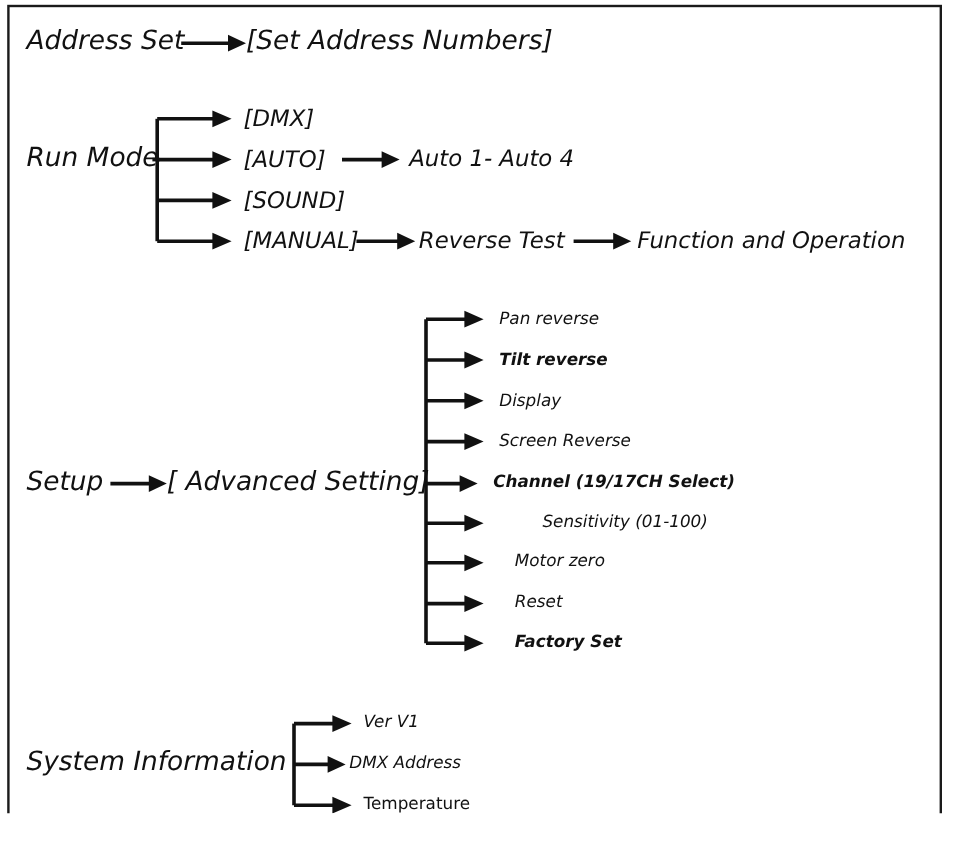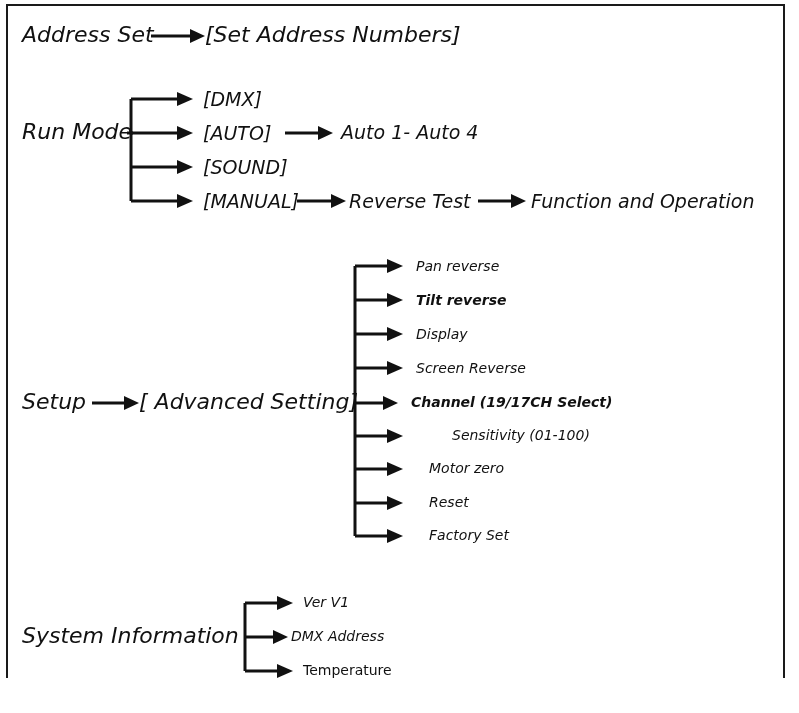--- a/index.html
+++ b/index.html
@@ -167,19 +167,19 @@
   <div class="lbl s22" style="left:139px; top:391px;">[ Advanced Setting]</div>
 
   <div class="lbl s18" style="left:416px; top:259px;">Pan reverse</div>
   <div class="lbl s18" style="left:416px; top:293px;font-weight:bold;">Tilt reverse</div>
   <div class="lbl s18" style="left:416px; top:327px;">Display</div>
   <div class="lbl s18" style="left:416px; top:361px;">Screen Reverse</div>
   <div class="lbl s18" style="left:411px; top:395px;font-weight:bold;">Channel (19/17CH Select)</div>
   <div class="lbl s18" style="left:440px; top:428px;margin-left:12px;">Sensitivity (01-100)</div>
   <div class="lbl s18" style="left:429px; top:461px;">Motor zero</div>
   <div class="lbl s18" style="left:429px; top:495px;">Reset</div>
-  <div class="lbl s18" style="left:429px; top:528px;">Factory Set</div>
+  <div class="lbl s18" style="left:429px; top:528px;font-weight:bold;">Factory Set</div>
 
   <div class="lbl s22" style="left:22px; top:625px;">System Information</div>
   <div class="lbl s18" style="left:303px; top:595px;">Ver V1</div>
   <div class="lbl s18" style="left:291px; top:629px;">DMX Address</div>
   <div class="lbl s18 roman" style="left:303px; top:663px;">Temperature</div>
 </div>
 
 </body></html>

